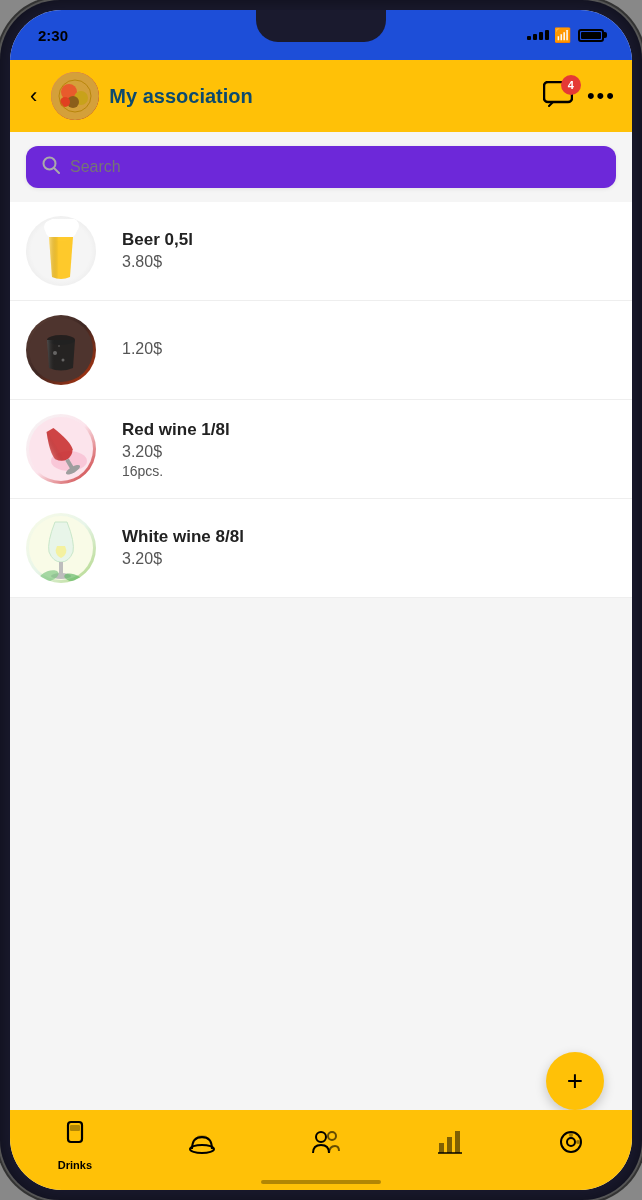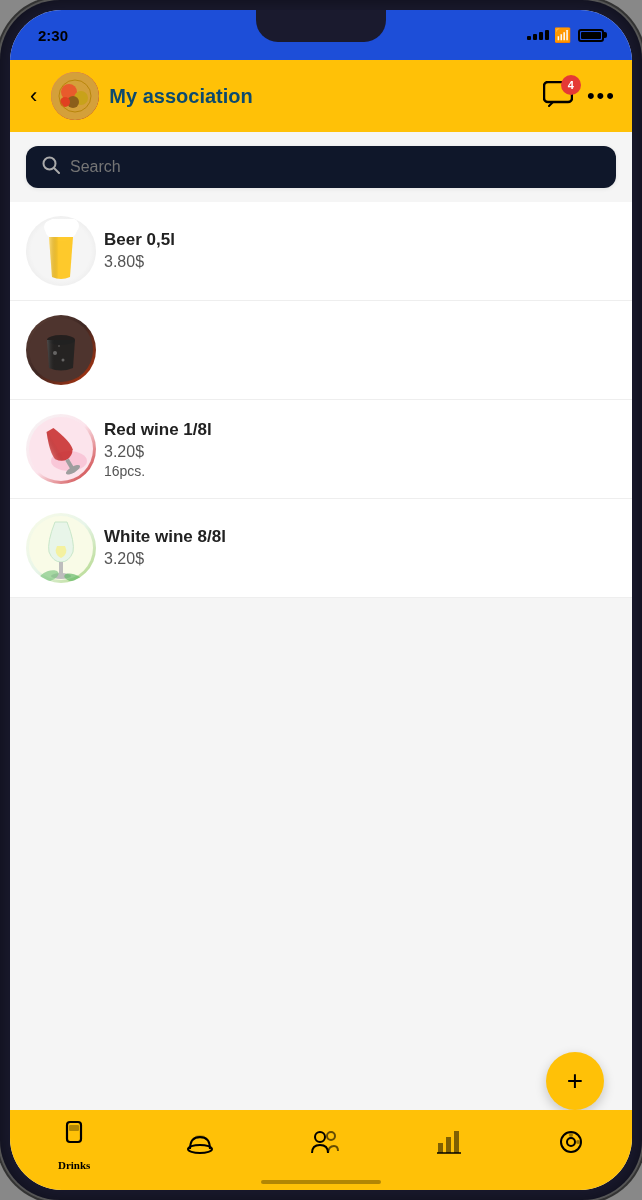--- a/index.html
+++ b/index.html
@@ -215,21 +215,21 @@
       letter-spacing: 2px;
     }
 
     
     .search-container {
       background: #f5f5f5;
       padding: 14px 16px;
     }
 
     .search-box {
-      background: #0f172a;
+      background: #6d28d9;
       border-radius: 12px;
       display: flex;
       align-items: center;
       padding: 10px 16px;
       gap: 10px;
       box-shadow: 0 1px 4px rgba(0,0,0,0.08);
     }
 
     .search-icon-svg {
       color: #aaa;
@@ -249,21 +249,21 @@
     .items-list {
       background: #fff;
     }
 
     .item-row {
       display: flex;
       align-items: center;
       padding: 14px 16px;
       border-bottom: 1px solid #eee;
       cursor: pointer;
-      gap: 8px;
+      gap: 26px;
     }
 
     .item-image {
       width: 70px;
       height: 70px;
       border-radius: 50%;
       overflow: hidden;
       flex-shrink: 0;
       background: #f0f0f0;
       display: flex;
@@ -354,21 +354,20 @@
       padding-bottom: 10px;
     }
 
     .nav-item {
       display: flex;
       flex-direction: column;
       align-items: center;
       gap: 7px;
       cursor: pointer;
       padding: 4px 12px;
-      font-family: Liberation Serif, serif;
     }
 
     .nav-icon {
       font-size: 24px;
       color: #000;
     }
 
     .nav-label {
       font-size: 11px;
       font-weight: 600;
@@ -499,20 +498,21 @@
                   <stop offset="30%" stop-color="transparent"></stop>
                 </linearGradient>
               </defs>
 
               <circle cx="26" cy="35" r="2" fill="white" opacity="0.3"></circle>
               <circle cx="34" cy="42" r="1.5" fill="white" opacity="0.3"></circle>
               <circle cx="30" cy="28" r="1" fill="white" opacity="0.2"></circle>
             </svg>
           </div>
           <div class="item-info">
+            <div class="item-price">1.20$</div>
           </div>
         </div>
 
         <div class="item-row">
           <div class="item-image redwine-img">
             <svg width="65" height="65" viewBox="0 0 65 65">
               <circle cx="32" cy="32" r="32" fill="#fce4ec"></circle>
 
               <ellipse cx="40" cy="44" rx="18" ry="10" fill="#f8bbd0" opacity="0.7"></ellipse>
 

